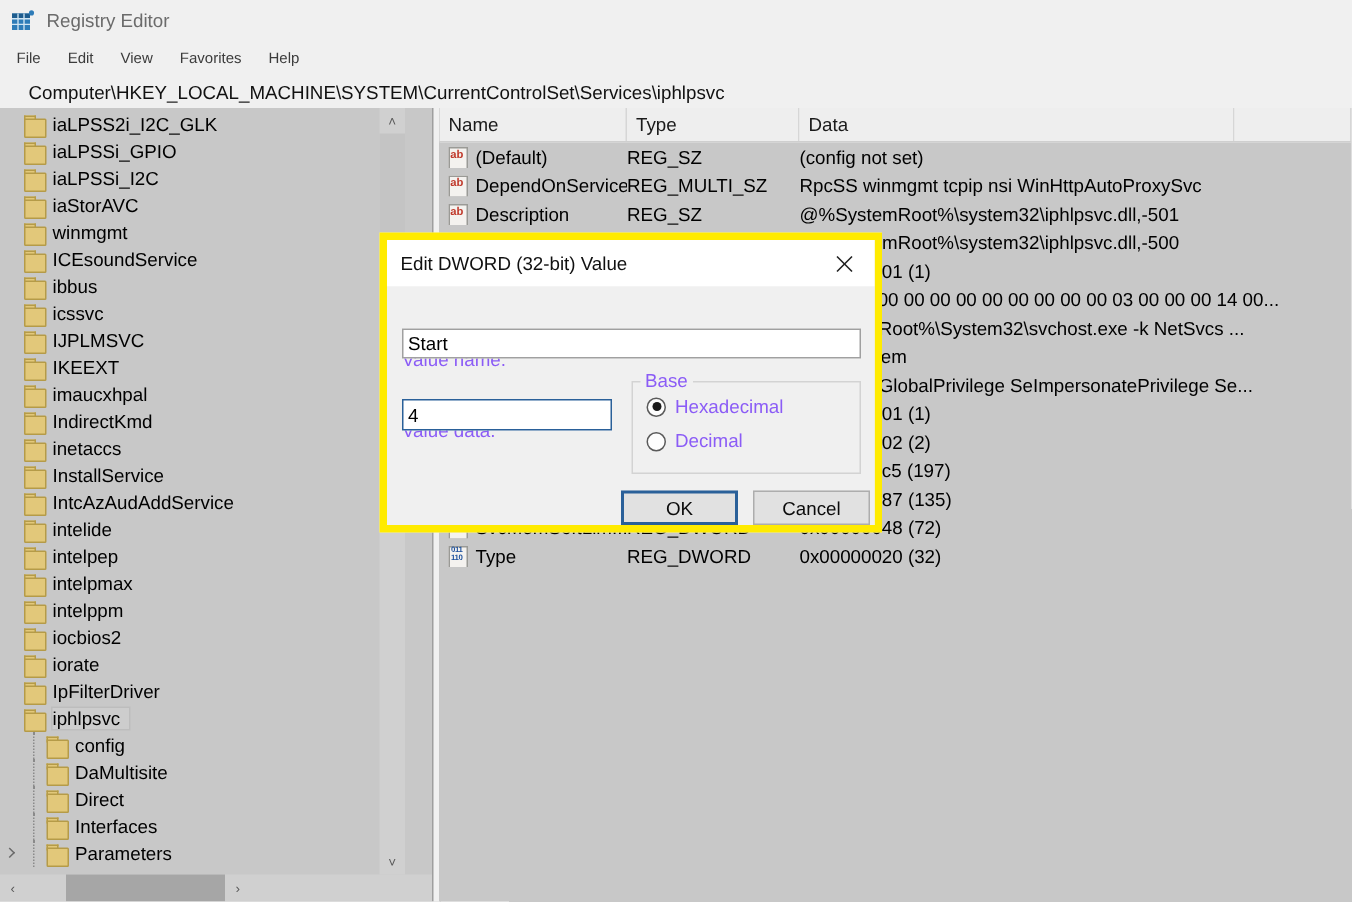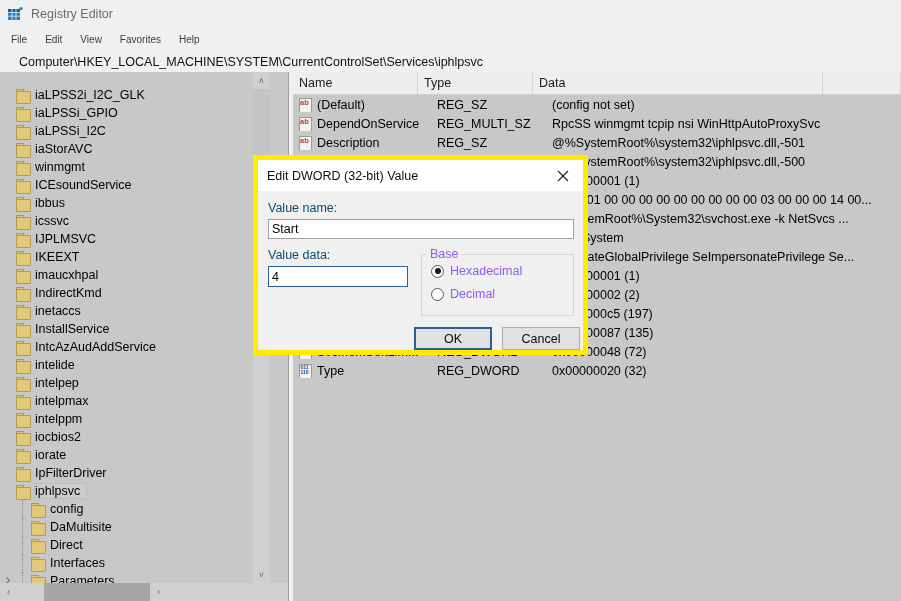--- a/index.html
+++ b/index.html
@@ -63,21 +63,21 @@
     background: #c7c7c7;
   }
 
   
   .tree-pane {
     position: absolute; left: 0; top: 0; width: 288px; height: 529px;
     background: #c8c8c8;
     overflow: hidden;
   }
   .tree-scroll {
-    position: absolute; left: 0; top: 12px; width: 270px; height: 511px;
+    position: absolute; left: 0; top: 0; width: 270px; height: 511px;
     overflow: hidden;
   }
   .tree-list {
     position: absolute; left: 0; top: 2px; width: 270px;
   }
   .tree-row {
     height: 18px; display: flex; align-items: center;
     white-space: nowrap; cursor: default;
     font-size: 12.5px; color: #000;
   }
@@ -192,21 +192,21 @@
 
   .list-rows {
     position: absolute; left: 0; top: 23px; width: 608px;
   }
   .list-row {
     height: 19px; display: flex; align-items: center;
     font-size: 12.5px; color: #000; white-space: nowrap;
     cursor: default;
   }
   .list-row .cell-name {
-    width: 144px; display: flex; align-items: center; overflow: hidden;
+    width: 125px; display: flex; align-items: center; overflow: hidden;
     padding-left: 5px; box-sizing: border-box;
   }
   .list-row .cell-type { width: 115px; overflow: hidden; }
   .list-row .cell-data { flex: 1; overflow: hidden; }
 
   
   .vicon {
     width: 14px; height: 14px; flex: 0 0 14px; margin-right: 5px;
     position: relative;
   }
@@ -252,21 +252,21 @@
   .dlg-close {
     position: absolute; right: 0; top: 0; width: 40px; height: 31px;
     display: flex; align-items: center; justify-content: center;
     color: #202020; cursor: default;
   }
   .dlg-body {
     position: absolute; left: 0; top: 31px; right: 0; bottom: 0;
     background: #f0f0f0;
   }
   .lbl {
-    position: absolute; font-size: 12.5px; color: #0c4a6e;
+    position: absolute; font-size: 12.5px; color: #8b5cf6; margin-top: 32px;
   }
   .txtbox {
     position: absolute; box-sizing: border-box;
     background: #ffffff;
     border: 1px solid #a0a0a0;
     font-family: "Liberation Sans", sans-serif;
     font-size: 12.5px; color: #000;
     padding: 1px 3px;
     outline: none;
   }

